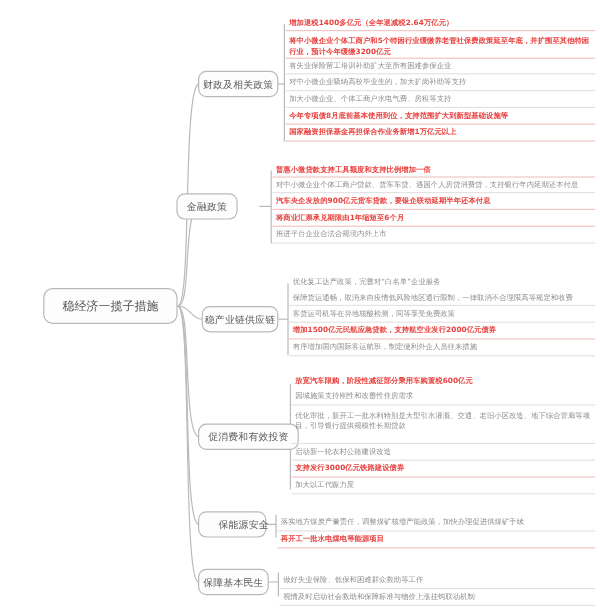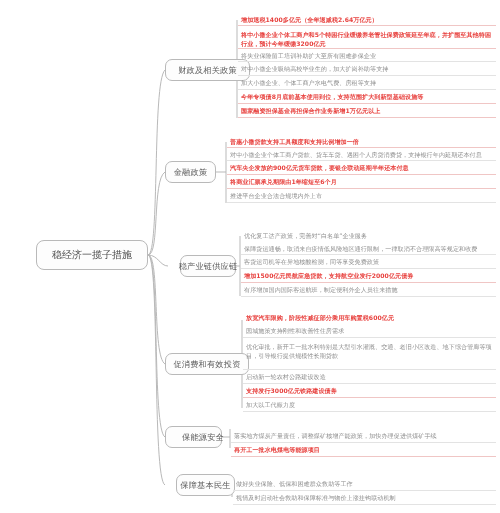--- a/index.html
+++ b/index.html
@@ -112,21 +112,21 @@
 
       <path d="M224 485 L 232 485"></path>
       <path d="M232 477 L 232 497"></path>
     </g>
   </svg>
 
   <div class="node root-node">
     <span>稳经济一揽子措施</span>
   </div>
 
-  <div class="node branch-node" style="left:165px; top:59px; width:85px;">
+  <div class="node branch-node" style="left:165px; top:59px; width:67px;">
     <span>财政及相关政策</span>
   </div>
   <div class="leaf red" style="left:238px; top:14px; width:258px; height:12px;">
       <span>增加退税1400多亿元（全年退减税2.64万亿元）</span>
     </div>
   <div class="leaf red multiline" style="left:238px; top:27px; width:258px; height:22px;"><span>将中小微企业个体工商户和5个特困行业缓缴养老管社保费政策延至年底，并扩围至其他特困行业，预计今年缓缴3200亿元</span></div>
   <div class="leaf" style="left:238px; top:50px; width:258px; height:12px;">
       <span>将失业保险留工培训补助扩大至所有困难参保企业</span>
     </div>
   <div class="leaf" style="left:238px; top:63px; width:258px; height:13px;">
@@ -135,40 +135,40 @@
   <div class="leaf" style="left:238px; top:77px; width:258px; height:13px;">
       <span>加大小微企业、个体工商户水电气费、房租等支持</span>
     </div>
   <div class="leaf red" style="left:238px; top:91px; width:258px; height:13px;">
       <span>今年专项债8月底前基本使用到位，支持范围扩大到新型基础设施等</span>
     </div>
   <div class="leaf red" style="left:238px; top:105px; width:258px; height:13px;">
       <span>国家融资担保基金再担保合作业务新增1万亿元以上</span>
     </div>
 
-  <div class="node branch-node" style="left:165px; top:161px; width:51px;">
+  <div class="node branch-node" style="left:147px; top:161px; width:51px;">
     <span>金融政策</span>
   </div>
   <div class="leaf red" style="left:227px; top:136px; width:269px; height:12px;">
       <span>普惠小微贷款支持工具额度和支持比例增加一倍</span>
     </div>
   <div class="leaf" style="left:227px; top:149px; width:269px; height:12px;">
       <span>对中小微企业个体工商户贷款、货车车贷、遇困个人房贷消费贷，支持银行年内延期还本付息</span>
     </div>
   <div class="leaf red" style="left:227px; top:162px; width:269px; height:13px;">
       <span>汽车央企发放的900亿元货车贷款，要银企联动延期半年还本付息</span>
     </div>
   <div class="leaf red" style="left:227px; top:176px; width:269px; height:13px;">
       <span>将商业汇票承兑期限由1年缩短至6个月</span>
     </div>
   <div class="leaf" style="left:227px; top:190px; width:269px; height:13px;">
       <span>推进平台企业合法合规境内外上市</span>
     </div>
 
-  <div class="node branch-node" style="left:180px; top:255px; width:56px;">
+  <div class="node branch-node" style="left:168px; top:255px; width:64px;">
     <span>稳产业链供应链</span>
   </div>
   <div class="leaf noborder" style="left:241px; top:230px; width:255px; height:12px;">
       <span>优化复工达产政策，完善对“白名单”企业服务</span>
     </div>
   <div class="leaf" style="left:241px; top:243px; width:255px; height:12px;">
       <span>保障货运通畅，取消来自疫情低风险地区通行限制，一律取消不合理限高等规定和收费</span>
     </div>
   <div class="leaf" style="left:241px; top:256px; width:255px; height:13px;">
       <span>客货运司机等在异地核酸检测，同等享受免费政策</span>
@@ -203,21 +203,21 @@
   <div class="node branch-node" style="left:165px; top:426px; width:57px;padding-left:19px;">
     <span>保能源安全</span>
   </div>
   <div class="leaf" style="left:231px; top:430px; width:265px; height:13px;">
       <span>落实地方煤炭产量责任，调整煤矿核增产能政策，加快办理促进供煤矿手续</span>
     </div>
   <div class="leaf red" style="left:231px; top:444px; width:265px; height:13px;">
       <span>再开工一批水电煤电等能源项目</span>
     </div>
 
-  <div class="node branch-node" style="left:176px; top:474px; width:59px;">
+  <div class="node branch-node" style="left:165px; top:474px; width:59px;">
     <span>保障基本民生</span>
   </div>
   <div class="leaf" style="left:233px; top:478px; width:263px; height:13px;">
       <span>做好失业保险、低保和困难群众救助等工作</span>
     </div>
   <div class="leaf" style="left:233px; top:492px; width:263px; height:13px;">
       <span>视情及时启动社会救助和保障标准与物价上涨挂钩联动机制</span>
     </div>
 </div>
 

